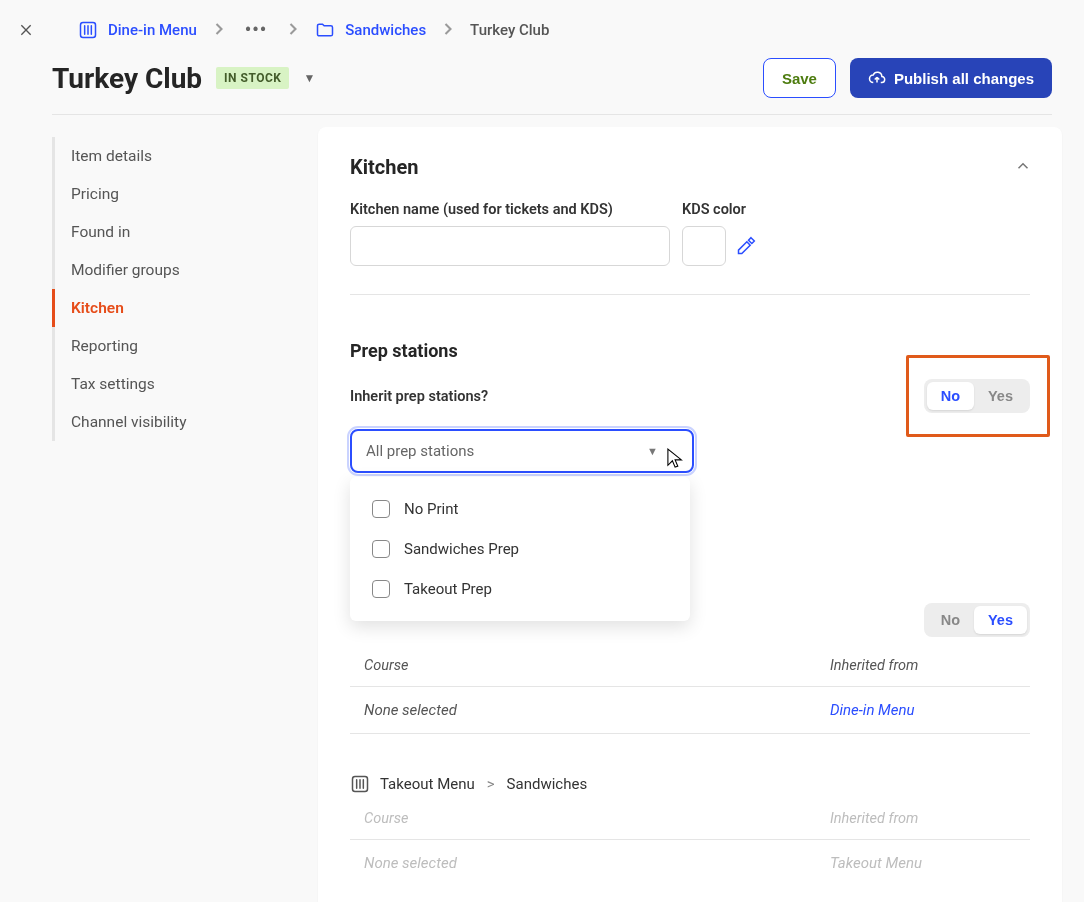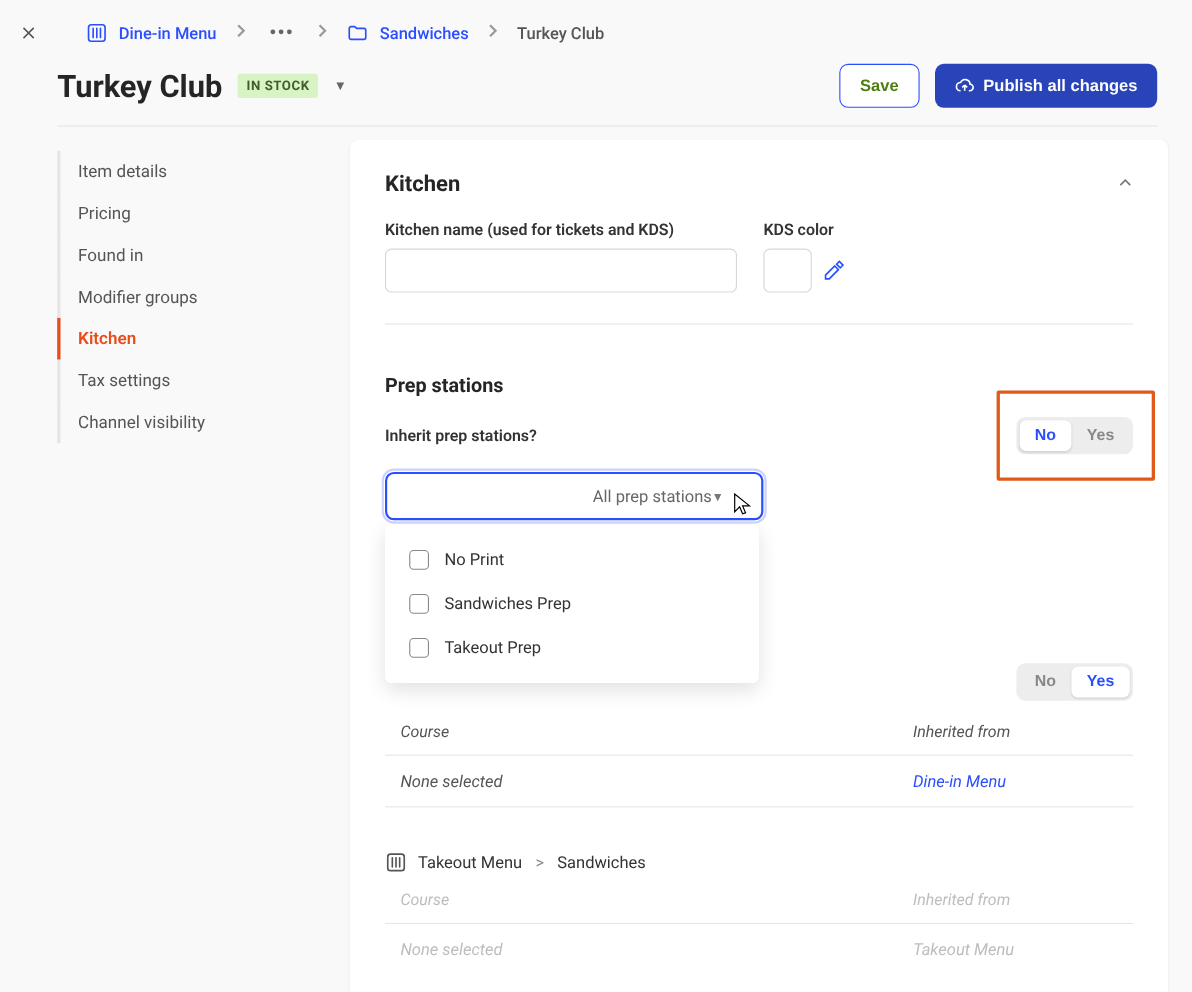--- a/index.html
+++ b/index.html
@@ -157,21 +157,21 @@
   }
   .collapse-chev {
     position: absolute;
     right: 30px;
     top: 30px;
     color: #777;
   }
   .collapse-chev svg { width: 18px; height: 18px; }
   .field-row {
     display: flex;
-    gap: 24px;
+    gap: 12px;
     margin-top: 22px;
   }
   .field label {
     display: block;
     font-size: 14.5px;
     font-weight: 600;
     margin-bottom: 8px;
     color: #333;
   }
   .input-text {
@@ -259,21 +259,21 @@
     height: 44px;
     border: 2px solid #2b4eff;
     outline: 2px solid rgba(43,78,255,0.25);
     outline-offset: 1px;
     border-radius: 8px;
     padding: 0 34px 0 14px;
     font-size: 15px;
     color: #666;
     display: flex;
     align-items: center;
-    justify-content: flex-end;
+    justify-content: space-between;
     background: #fff;
     cursor: pointer;
   }
   .dropdown-select .caret {
     color: #777;
     font-size: 11px;
   }
   .dropdown-menu {
     position: absolute;
     top: 48px;
@@ -414,20 +414,21 @@
 </div>
 <div class="divider-h"></div>
 
 <div class="layout">
   <nav class="sidenav">
     <a class="sidenav-item">Item details</a>
     <a class="sidenav-item">Pricing</a>
     <a class="sidenav-item">Found in</a>
     <a class="sidenav-item">Modifier groups</a>
     <a class="sidenav-item active">Kitchen</a>
+    <a class="sidenav-item">Reporting</a>
     <a class="sidenav-item">Tax settings</a>
     <a class="sidenav-item">Channel visibility</a>
   </nav>
 
   <div class="card">
     <h2>Kitchen</h2>
     <div class="collapse-chev">
       <svg viewBox="0 0 24 24" fill="none" stroke="currentColor" stroke-width="2">
           <path d="M6 15l6-6 6 6"></path>
         </svg>

